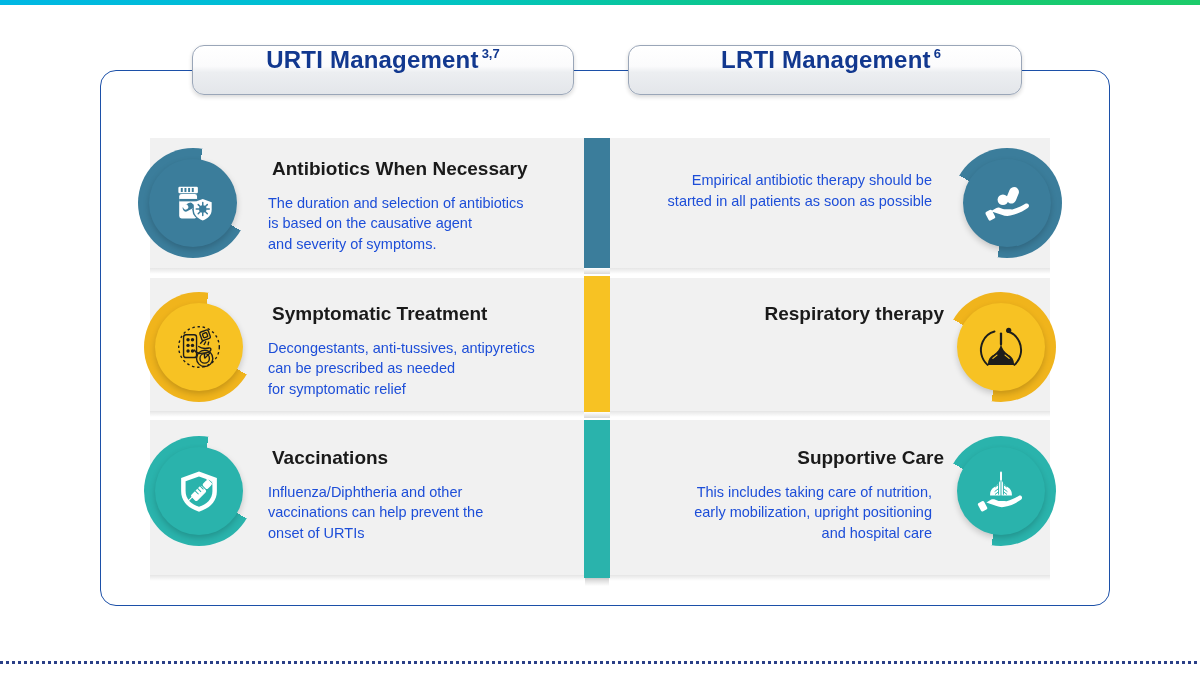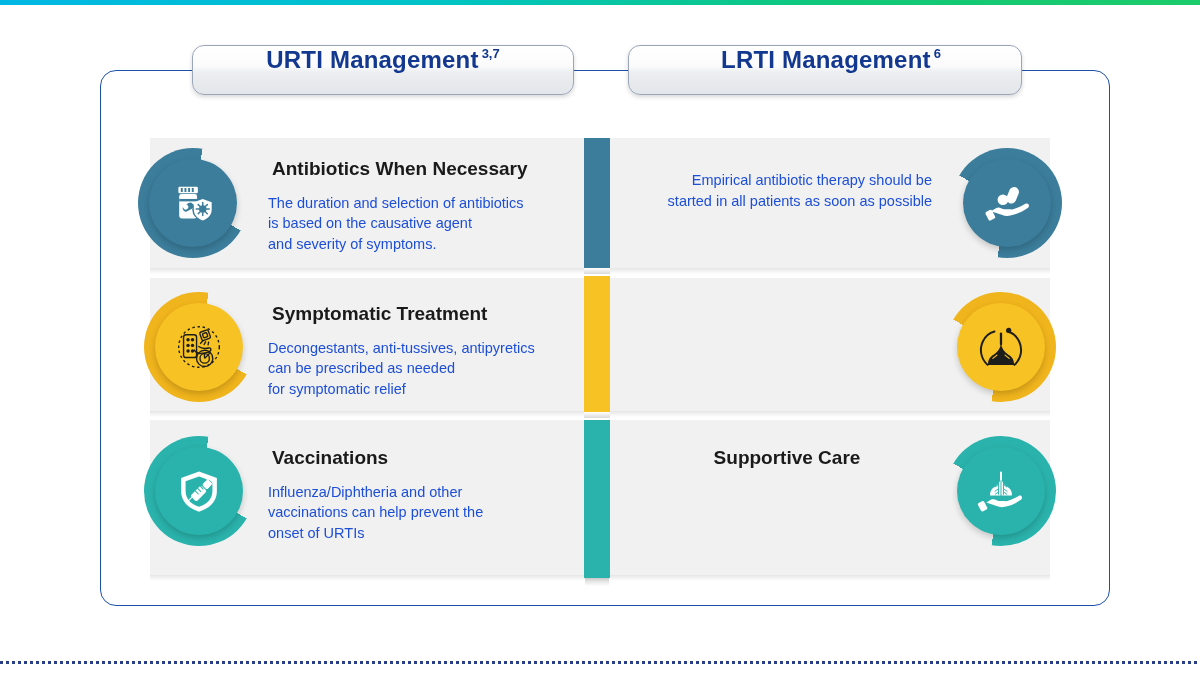--- a/index.html
+++ b/index.html
@@ -45,21 +45,21 @@
   .dv3::after{content:"";position:absolute;left:1px;right:1px;bottom:-8px;height:8px;
     background:linear-gradient(180deg,rgba(0,0,0,.18),rgba(0,0,0,0));}
 
   .cell{position:absolute;}
   .cell .title{font-size:19px;font-weight:bold;color:#1a1a1a;margin:0 0 7px 16px;line-height:1.2;}
   .cell .desc{font-size:14.5px;color:#1d4ed8;line-height:1.42;margin:12px;white-space:pre-line;}
   .left-cell{left:256px;width:320px;text-align:left;}
   .right-cell{right:256px;width:330px;text-align:right;}
 
   .c1l{top:158px;} .c2l{top:303px;} .c3l{top:447px;}
-  .c1r{top:158px;} .c2r{top:303px;} .c3r{top:447px;text-align:center;}
+  .c1r{top:158px;} .c2r{top:303px;} .c3r{top:447px;}
 
   .badge{position:absolute;width:110px;height:110px;}
   .badge .ring{position:absolute;left:0;top:0;width:110px;height:110px;border-radius:50%;}
   .badge .disc{position:absolute;left:11px;top:11px;width:88px;height:88px;border-radius:50%;
     display:flex;align-items:center;justify-content:center;
     box-shadow:0 3px 6px rgba(0,0,0,.18);}
   .badge .disc svg{width:52px;height:52px;display:block;}
 
   #badge-urti-1{left:138px;top:148px;}
   #badge-urti-2{left:144px;top:292px;}
@@ -114,23 +114,27 @@
     <p class="desc">Influenza/Diphtheria and other
 vaccinations can help prevent the
 onset of URTIs</p>
   </div>
 
   <div class="cell right-cell c1r">
     <p class="desc">Empirical antibiotic therapy should be
 started in all patients as soon as possible</p>
   </div>
   <div class="cell right-cell c2r">
+    <p class="title">Respiratory therapy</p>
   </div>
   <div class="cell right-cell c3r">
     <p class="title">Supportive Care</p>
+    <p class="desc">This includes taking care of nutrition,
+early mobilization, upright positioning
+and hospital care</p>
   </div>
 
   <div class="badge" id="badge-urti-1">
     <div class="ring" style="background:conic-gradient(from 120deg,#3b7d9b 0deg 250deg,rgba(0,0,0,0) 250deg 360deg);"></div>
     <div class="disc" style="background:#3b7d9b;">
       <svg viewBox="0 0 64 64" fill="#ffffff" aria-hidden="true">
         <rect x="14" y="12" width="24" height="8" rx="1.5"></rect>
         <rect x="17" y="13.5" width="2.4" height="5" fill="#3b7d9b"></rect>
         <rect x="21.5" y="13.5" width="2.4" height="5" fill="#3b7d9b"></rect>
         <rect x="26" y="13.5" width="2.4" height="5" fill="#3b7d9b"></rect>

